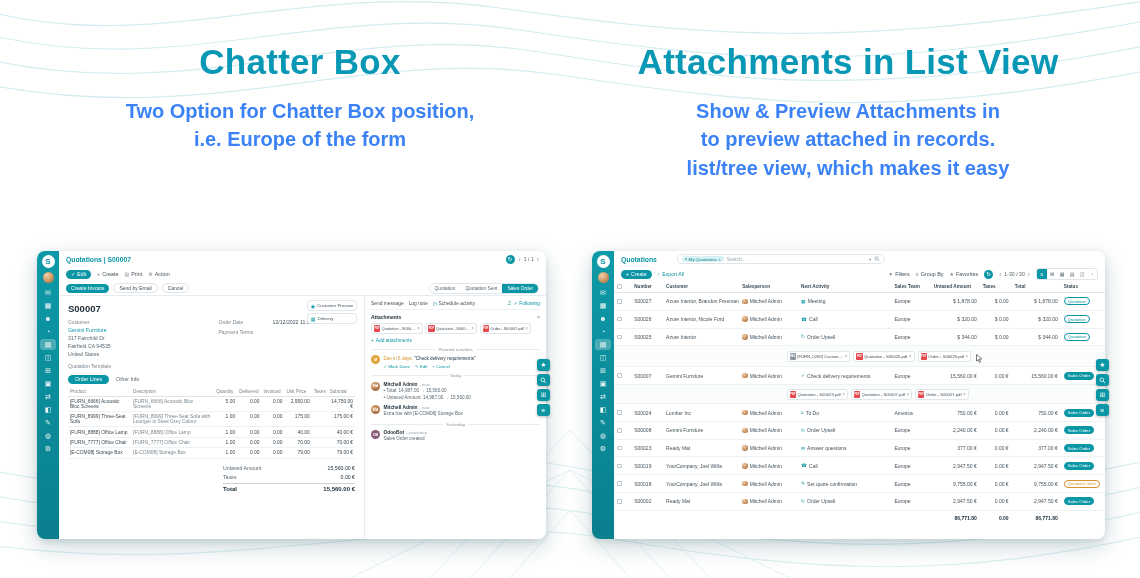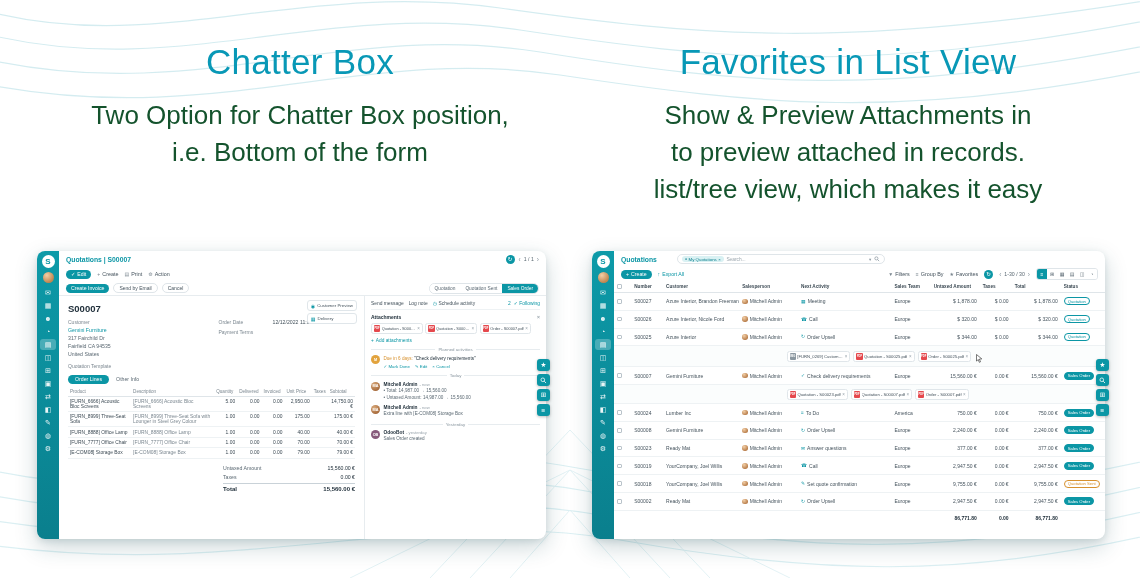--- a/index.html
+++ b/index.html
@@ -4,22 +4,22 @@
 <style>
   * { margin:0; padding:0; box-sizing:border-box; }
   html,body { width:1140px; height:578px; overflow:hidden; background:#ffffff;
     font-family:"Liberation Sans", sans-serif; position:relative; }
 
   .bg { position:absolute; inset:0; z-index:0; }
 
   .hero { position:absolute; text-align:center; z-index:2; }
   #hero-left  { left:55px;  top:42px; width:490px; }
   #hero-right { left:578px; top:42px; width:540px; }
-  .hero .title { font-size:35px; font-weight:400; color:#0898b6; letter-spacing:.3px; margin-bottom:15px; }
-  .hero .sub   { font-size:26px; color:#14532d; font-weight:400; line-height:1.42; }
+  .hero .title { font-size:35px; font-weight:700; color:#0898b6; letter-spacing:.3px; margin-bottom:15px; }
+  .hero .sub   { font-size:20px; color:#3b82f6; font-weight:700; line-height:1.42; }
 
   .app-card { position:absolute; top:251px; height:288px; background:#fff; border-radius:8px;
     box-shadow:0 8px 22px rgba(23,74,84,.22), 0 2px 6px rgba(23,74,84,.12); display:flex; z-index:2; }
   #card-form { left:37px;  width:509px; }
   #card-list { left:592px; width:513px; }
 
   .side { width:22px; flex-shrink:0; border-radius:8px 0 0 8px;
     background:linear-gradient(180deg,#0d9aa8,#0a7f8d);
     display:flex; flex-direction:column; align-items:center; padding:4px 0; gap:2.5px; }
   .side .logo { width:13px; height:13px; background:#fff; border-radius:50%; color:#0b96a5;
@@ -188,25 +188,25 @@
     <path d="M510,578 L570,510 L630,578"></path>
     <path d="M350,578 L570,470"></path>
     <path d="M790,578 L570,470"></path>
   </g>
 </svg>
 
 <div class="hero" id="hero-left">
   <div class="title">Chatter Box</div>
   <div class="sub">
     <div>Two Option for Chatter Box position,</div>
-    <div>i.e. Bottom of the form</div>
+    <div>i.e. Europe of the form</div>
   </div>
 </div>
 <div class="hero" id="hero-right">
-  <div class="title">Favorites in List View</div>
+  <div class="title">Attachments in List View</div>
   <div class="sub">
     <div>Show &amp; Preview Attachments in</div>
     <div>to preview attached in records.</div>
     <div>list/tree view, which makes it easy</div>
   </div>
 </div>
 
 <div class="app-card" id="card-form">
   <div class="side">
     <div class="logo">S</div>

